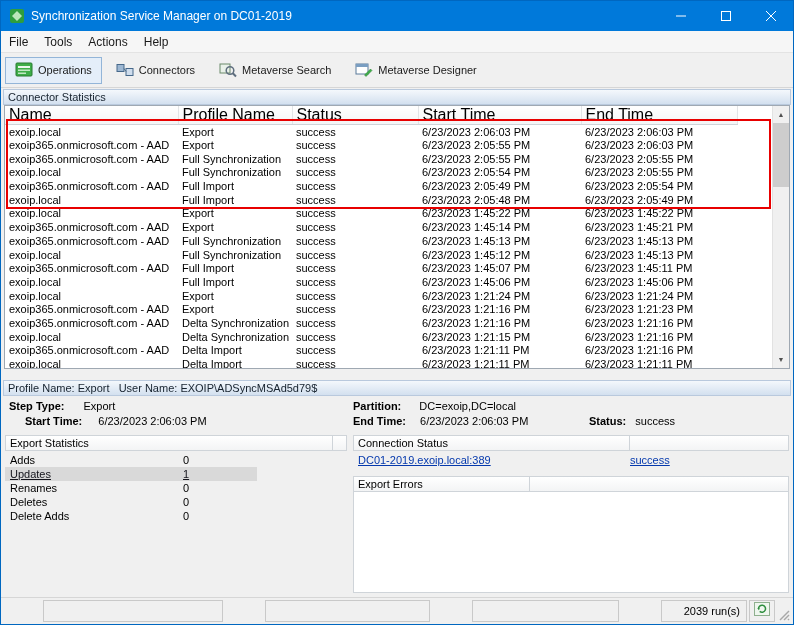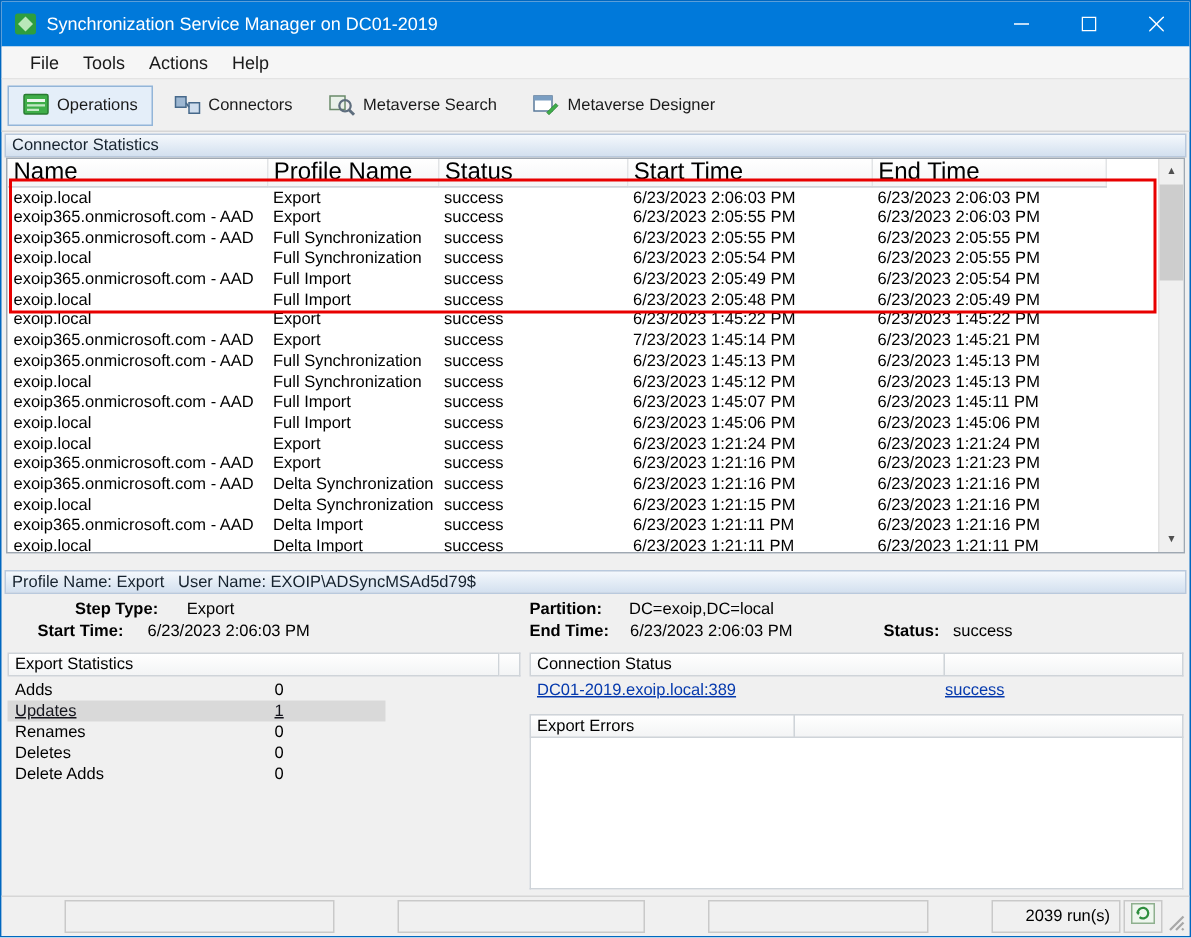--- a/index.html
+++ b/index.html
@@ -7,21 +7,21 @@
   .window { width:794px; height:625px; border:1px solid #0067c0; display:flex; flex-direction:column; background:#f0f0f0; overflow:hidden; }
 
   
   .titlebar { height:30px; background:#0079da; display:flex; align-items:center; flex-shrink:0; }
   .titlebar .app-icon { margin:0 6px 0 8px; display:flex; }
   .titlebar .title { color:#fff; font-size:12px; flex:1; white-space:nowrap; overflow:hidden; }
   .win-btn { width:45px; height:30px; display:flex; align-items:center; justify-content:center; }
   .win-btn svg { display:block; }
 
   
-  .menubar { height:22px; background:#f6f6f6; display:flex; align-items:center; padding-left:11px; border-bottom:1px solid #e3e3e3; flex-shrink:0; }
+  .menubar { height:22px; background:#f6f6f6; display:flex; align-items:center; padding-left:0; border-bottom:1px solid #e3e3e3; flex-shrink:0; }
   .menu-item { font-size:12px; color:#1a1a1a; padding:3px 8px; }
 
   
   .toolbar { height:35px; background:#f0f0f0; border-bottom:1px solid #d6d6d6; display:flex; align-items:center; padding-left:4px; gap:4px; flex-shrink:0; }
   .tb-btn { height:27px; display:flex; align-items:center; gap:5px; padding:0 9px; font-size:11px; color:#1a1a1a; border:1px solid transparent; }
   .tb-btn.pressed { background:#e4eef9; border:1px solid #93b5d8; }
   .tb-btn svg { display:block; }
 
   
   .caption-bar { height:16px; margin:1px 2px 0 2px; background:linear-gradient(#f4f8fc,#d3e0ef); border:1px solid #b9c9dd; font-size:11px; line-height:14px; padding-left:4px; color:#16222e; flex-shrink:0; white-space:pre; }
@@ -224,21 +224,21 @@
             <td>exoip.local</td>
             <td>Export</td>
             <td>success</td>
             <td>6/23/2023 1:45:22 PM</td>
             <td>6/23/2023 1:45:22 PM</td>
           </tr>
           <tr>
             <td>exoip365.onmicrosoft.com - AAD</td>
             <td>Export</td>
             <td>success</td>
-            <td>7/23/2023 1:45:14 PM</td>
+            <td>6/23/2023 1:45:14 PM</td>
             <td>6/23/2023 1:45:21 PM</td>
           </tr>
           <tr>
             <td>exoip365.onmicrosoft.com - AAD</td>
             <td>Full Synchronization</td>
             <td>success</td>
             <td>6/23/2023 1:45:13 PM</td>
             <td>6/23/2023 1:45:13 PM</td>
           </tr>
           <tr>
@@ -312,21 +312,21 @@
       <div class="scroll-arrow down">▼</div>
     </div>
     <div class="red-box"></div>
   </div>
 
   <div class="splitter-gap"></div>
 
   <div class="caption-bar">Profile Name: Export   User Name: EXOIP\ADSyncMSAd5d79$</div>
 
   <div class="details">
-    <div class="d-item" style="left:8px; top:4px;margin-left:41px;">
+    <div class="d-item" style="left:8px; top:4px;">
       <span class="d-label">Step Type:</span>
       <span class="d-val" style="margin-left:16px;">Export</span>
     </div>
     <div class="d-item" style="left:8px; top:19px;margin-left:16px;">
       <span class="d-label">Start Time:</span>
       <span class="d-val" style="margin-left:13px;">6/23/2023 2:06:03 PM</span>
     </div>
     <div class="d-item" style="left:352px; top:4px;">
       <span class="d-label">Partition:</span>
       <span class="d-val" style="margin-left:15px;">DC=exoip,DC=local</span>

